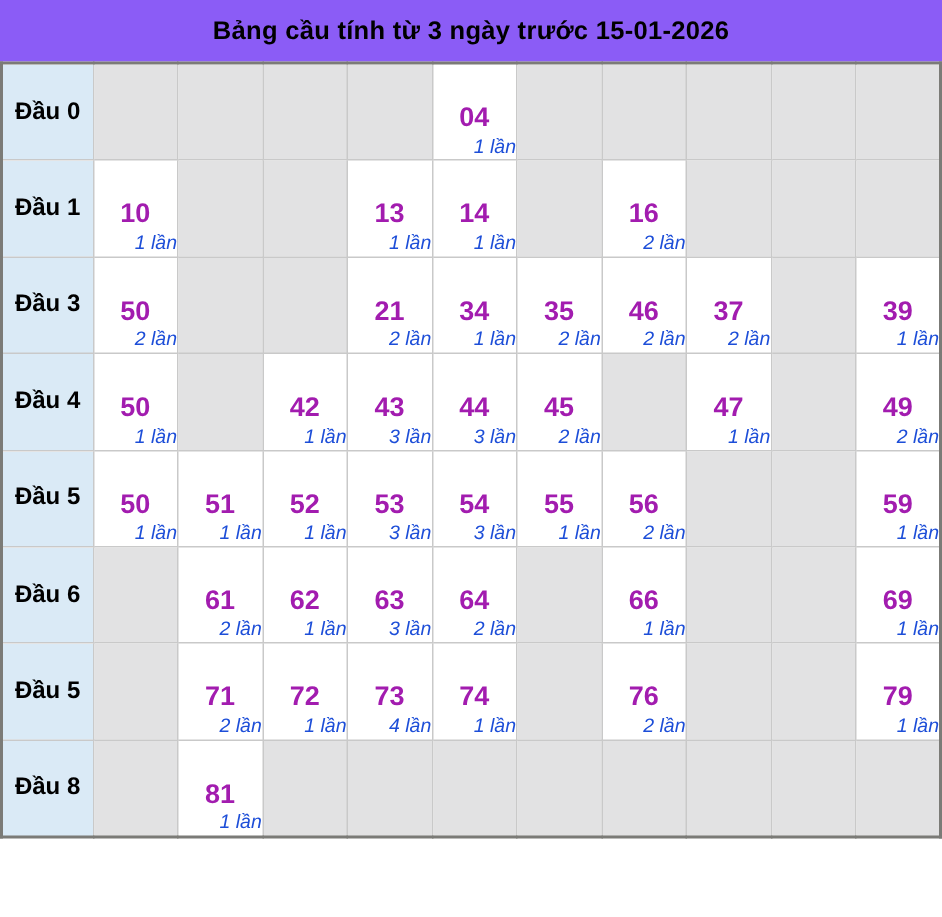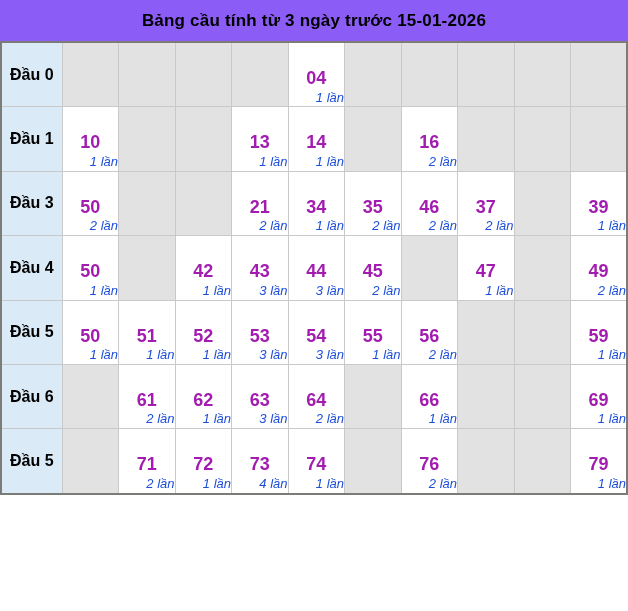--- a/index.html
+++ b/index.html
@@ -290,15 +290,31 @@
             <div class="num">76</div>
             <div class="cnt">2 lần</div>
           </td>
           <td class="empty-cell"></td>
           <td class="empty-cell"></td>
           <td class="num-cell">
             <div class="num">79</div>
             <div class="cnt">1 lần</div>
           </td>
         </tr>
+        <tr>
+          <td class="label-cell">Đầu 8</td>
+          <td class="empty-cell"></td>
+          <td class="num-cell">
+            <div class="num">81</div>
+            <div class="cnt">1 lần</div>
+          </td>
+          <td class="empty-cell"></td>
+          <td class="empty-cell"></td>
+          <td class="empty-cell"></td>
+          <td class="empty-cell"></td>
+          <td class="empty-cell"></td>
+          <td class="empty-cell"></td>
+          <td class="empty-cell"></td>
+          <td class="empty-cell"></td>
+        </tr>
       </tbody>
   </table>
 </div>
 
 </body></html>

